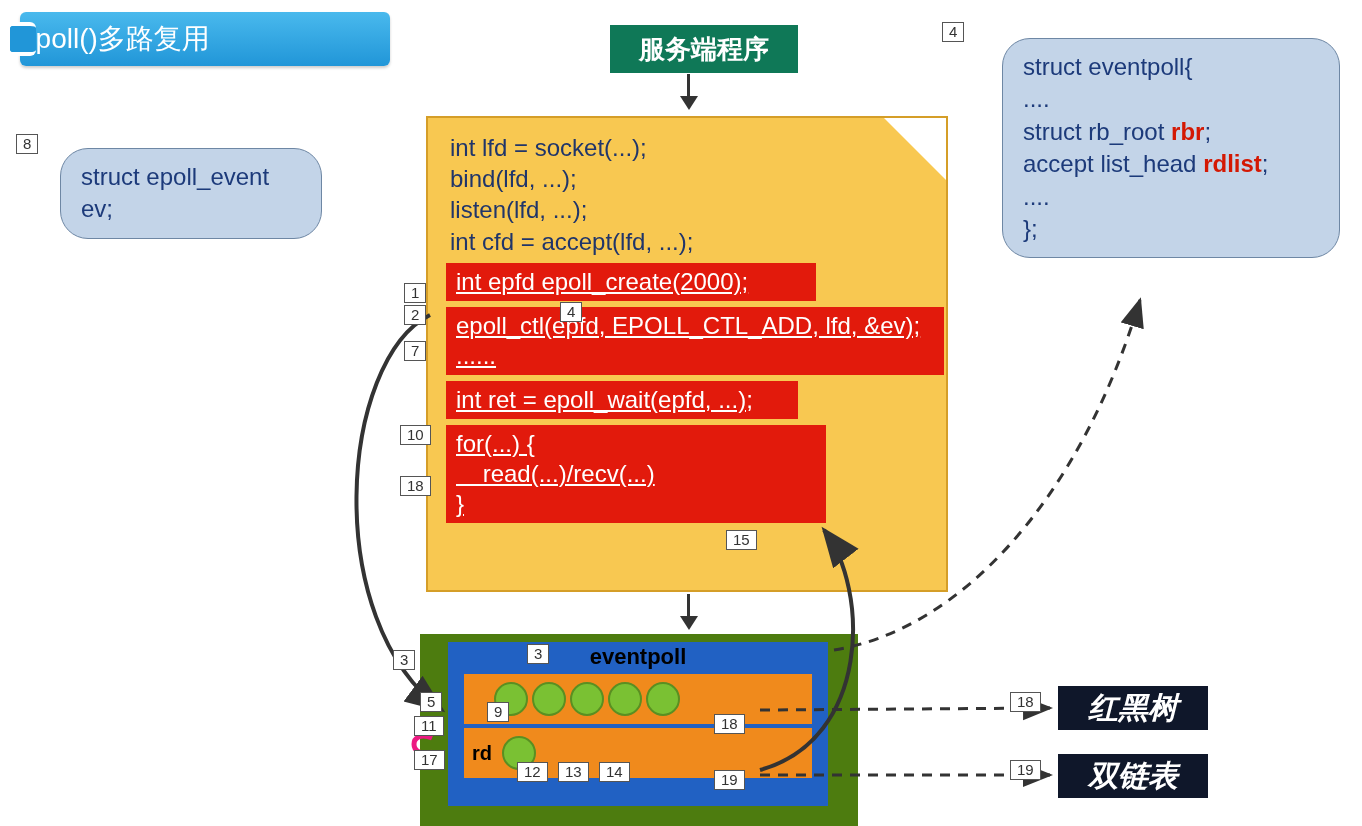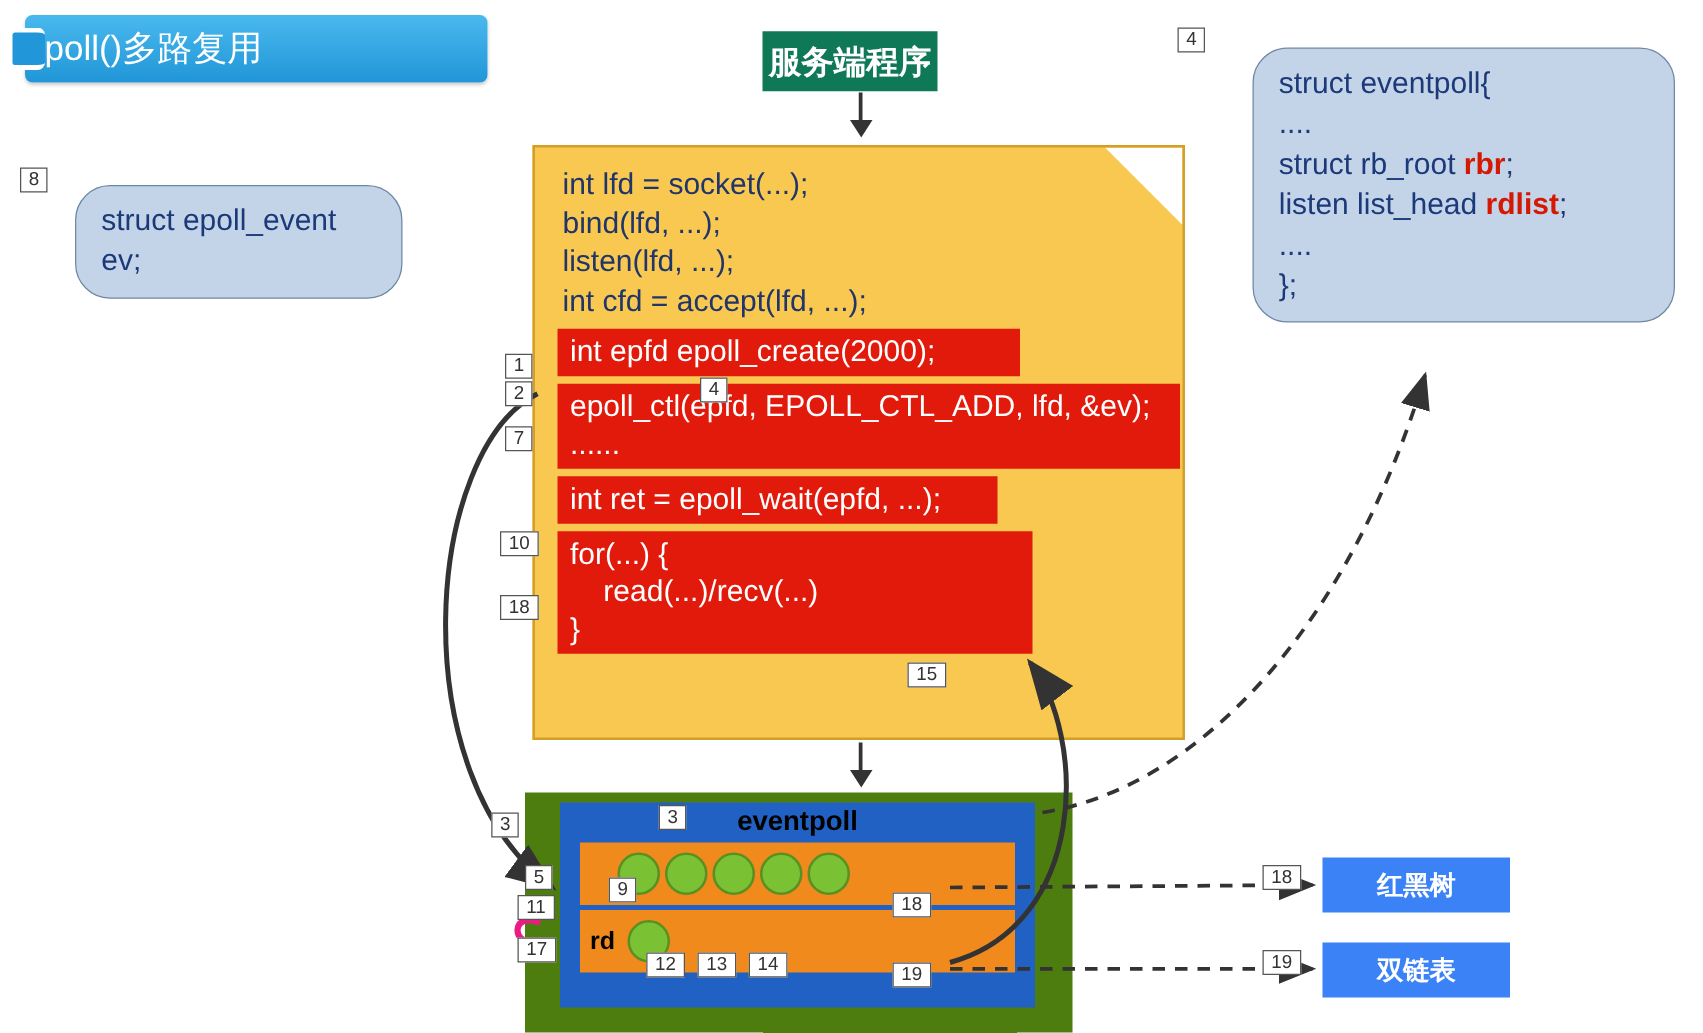--- a/index.html
+++ b/index.html
@@ -48,21 +48,21 @@
     border: 1px solid #6e87a4;
     border-radius: 28px;
     padding: 12px 20px;
     font-size: 24px;
     color: #1c3a7a;
     line-height: 1.35;
   }
   .server-label {
     position: absolute;
     left: 610px; top: 25px;
-    width: 140px; height: 48px;
+    width: 188px; height: 48px;
     background: #0f7857;
     color: #fff;
     font-size: 26px;
     font-weight: bold;
     display: flex; align-items: center; justify-content: center;
   }
   .arrow-down-1 {
     position: absolute;
     left: 688px; top: 74px;
     width: 0; height: 0;
@@ -103,20 +103,21 @@
     line-height: 1.3;
   }
   .red-block {
     position: relative;
     background: #e21a0c;
     color: #fff;
     margin: 6px 18px 6px 18px;
     padding: 4px 10px;
     font-size: 24px;
     line-height: 1.25;
+    text-decoration: underline;
   }
   .arrow-down-2 {
     position: absolute;
     left: 688px; top: 594px;
     width: 0; height: 0;
   }
   .arrow-down-2::before {
     content:"";
     position:absolute;
     left:-1px; top:0;
@@ -168,26 +169,27 @@
     margin:0 2px;
   }
   .row-label{
     font-size:20px;
     font-weight:bold;
     color:#000;
     margin-right:8px;
   }
   .teal-label{
     position:absolute;
-    background:#3b82f6;
+    background:#0f172a;
     color:#fff;
-    font-size:21px;
+    font-size:30px;
     font-weight:bold;
     display:flex;align-items:center;justify-content:center;
     height:44px;
+    font-style:italic;
   }
   .red-text{ color:#d41803; font-weight:bold; }
   svg.conn { position:absolute; left:0; top:0; pointer-events:none; z-index:30; }
 </style>
 </head>
 <body>
 
 <div class="title-bar">
   <span>epoll()多路复用</span>
 </div>
@@ -196,21 +198,21 @@
 <div class="num-box" style="left:16px;top:134px">8</div>
 <div class="rounded-box" style="left:60px;top:148px;width:262px">
   <div>struct epoll_event ev;</div>
 </div>
 
 <div class="num-box" style="left:942px;top:22px">4</div>
 <div class="rounded-box" style="left:1002px;top:38px;width:338px">
   <div>struct eventpoll{</div>
   <div>....</div>
   <div><span>struct rb_root </span><span class="red-text">rbr</span><span>;</span></div>
-  <div><span>listen list_head </span><span class="red-text">rdlist</span><span>;</span></div>
+  <div><span>accept list_head </span><span class="red-text">rdlist</span><span>;</span></div>
   <div>....</div>
   <div>};</div>
 </div>
 
 <div class="server-label">服务端程序</div>
 <div class="arrow-down-1"></div>
 
 <div class="note-sheet">
   <div class="note-fold-inner"></div>
   <div style="height:14px"></div>

